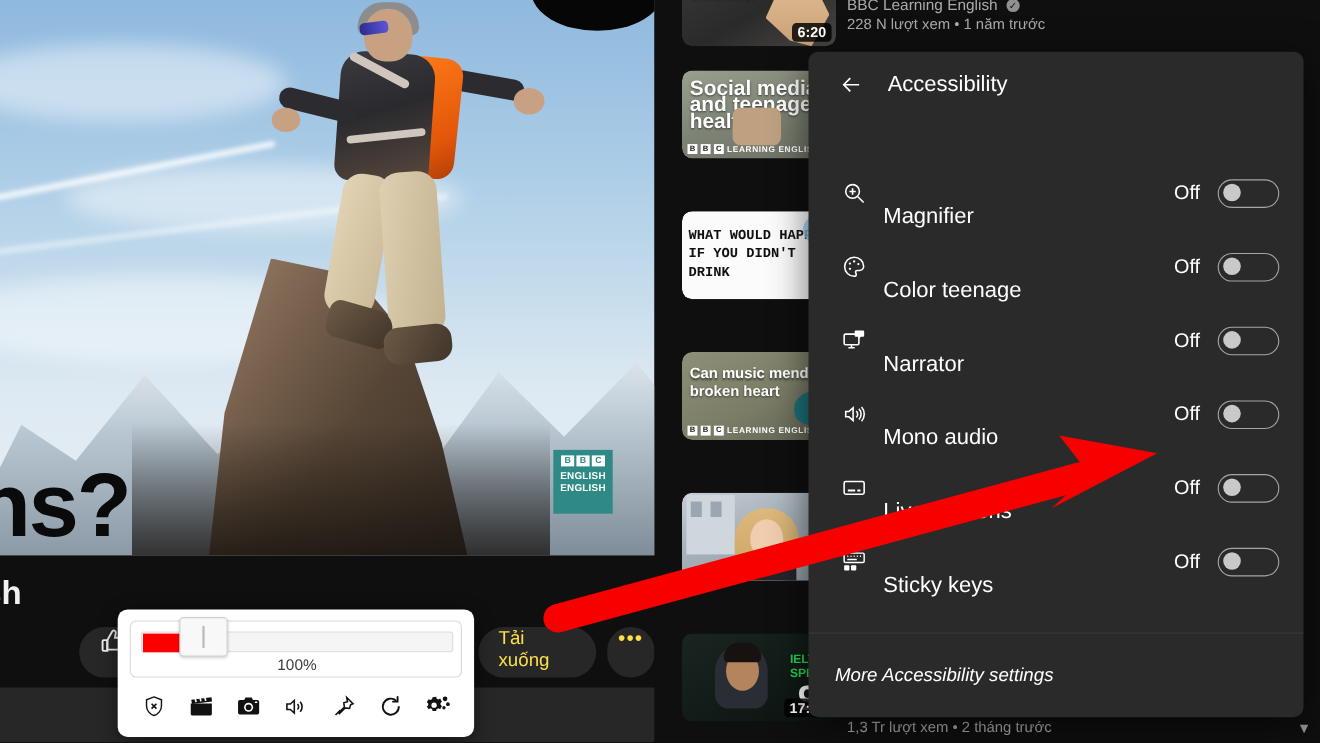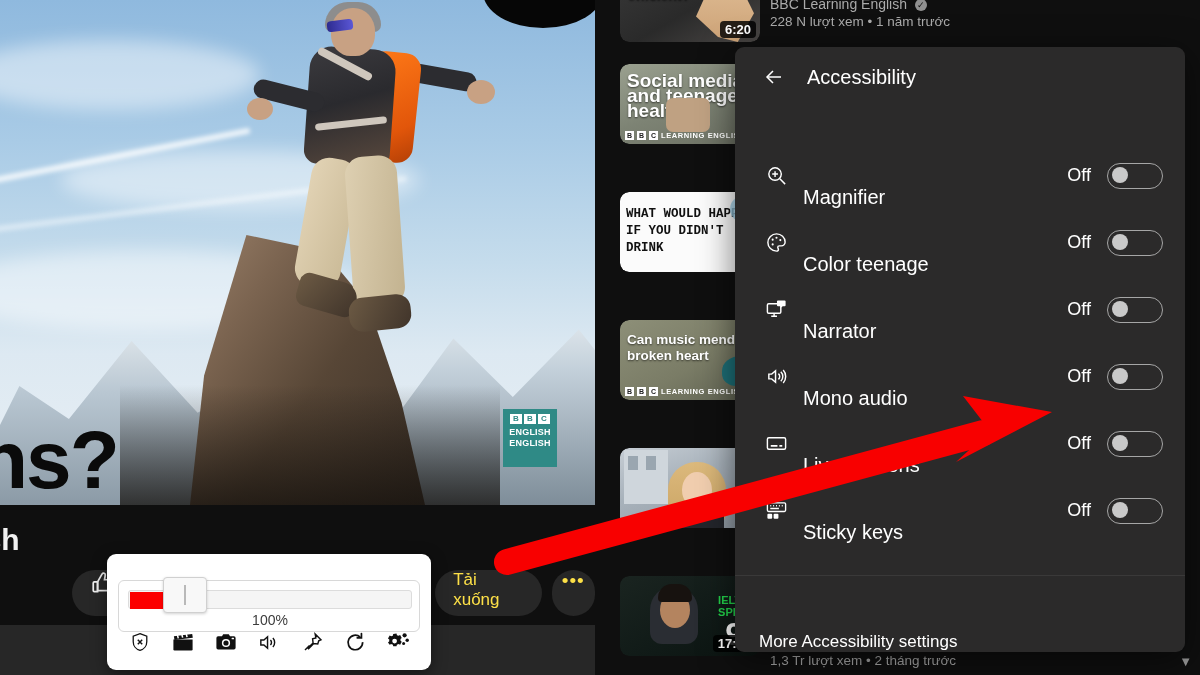--- a/index.html
+++ b/index.html
@@ -106,29 +106,29 @@
      border-radius:5px; cursor:pointer; }
   .acc-title { color:#fff; font-size:20px; margin-left:10px; }
   .acc-list { position:absolute; left:0; top:95px; width:100%; }
   .acc-row { position:relative; height:67px; display:flex; align-items:center; padding:0 22px 0 24px; cursor:pointer; }
   .acc-ico { width:34px; display:flex; align-items:center; justify-content:center; color:#fff; }
   .acc-label { flex:1; color:#fff; font-size:20px; margin-left:10px;margin-top:43px; }
   .acc-state { color:#fff; font-size:18px; margin-right:16px; }
   .tgl { width:56px; height:26px; border-radius:13px; border:1.6px solid #a6a6a6; background:#2b2a2a;
      position:relative; cursor:pointer; }
   .tgl i { position:absolute; left:4px; top:3.5px; width:16px; height:16px; border-radius:50%; background:#c9c9c9; }
-  .acc-foot { position:absolute; left:0; bottom:0; width:100%; height:76px; display:flex; align-items:flex-end;
-     padding-left:24px; }
+  .acc-foot { position:absolute; left:0; bottom:0; width:100%; height:76px; display:flex; align-items:center;
+     padding-left:24px;font-style:italic; }
   .acc-foot span { color:#fff; font-size:17px; cursor:pointer; }
   .acc-sep { position:absolute; left:0; bottom:76px; width:100%; height:1px; background:#3a3939; }
 
   
   .idm { position:absolute; left:107px; top:554px; width:324px; height:116px; background:#fff;
      border-radius:9px; box-shadow:0 4px 16px rgba(0,0,0,.45); }
-  .vol-box { position:absolute; left:11px; top:26px; width:302px; height:52px; border:1px solid #d8d8d8;
+  .vol-box { position:absolute; left:11px; top:10px; width:302px; height:52px; border:1px solid #d8d8d8;
      border-radius:6px; }
   .vol-track { position:absolute; left:9px; top:9px; width:284px; height:19px; background:#f5f5f5;
      border:1px solid #dcdcdc; border-radius:3px; }
   .vol-fill { position:absolute; left:1px; top:1px; width:55px; height:17px; background:#fc0000; }
   .vol-knob { position:absolute; left:44px; top:-4px; width:44px; height:36px; background:#f8f8f8;
      border:1px solid #d0d0d0; border-radius:4px; box-shadow:0 1px 3px rgba(0,0,0,.18);
      display:flex; align-items:center; justify-content:center; }
   .vol-knob::after { content:""; width:2px; height:20px; background:#b9b9b9; }
   .vol-pct { position:absolute; left:0; top:31px; width:302px; text-align:center; font-size:14px; color:#3c3c3c; }
   .idm-icons { position:absolute; left:11px; top:68px; width:302px; height:40px; display:flex;

